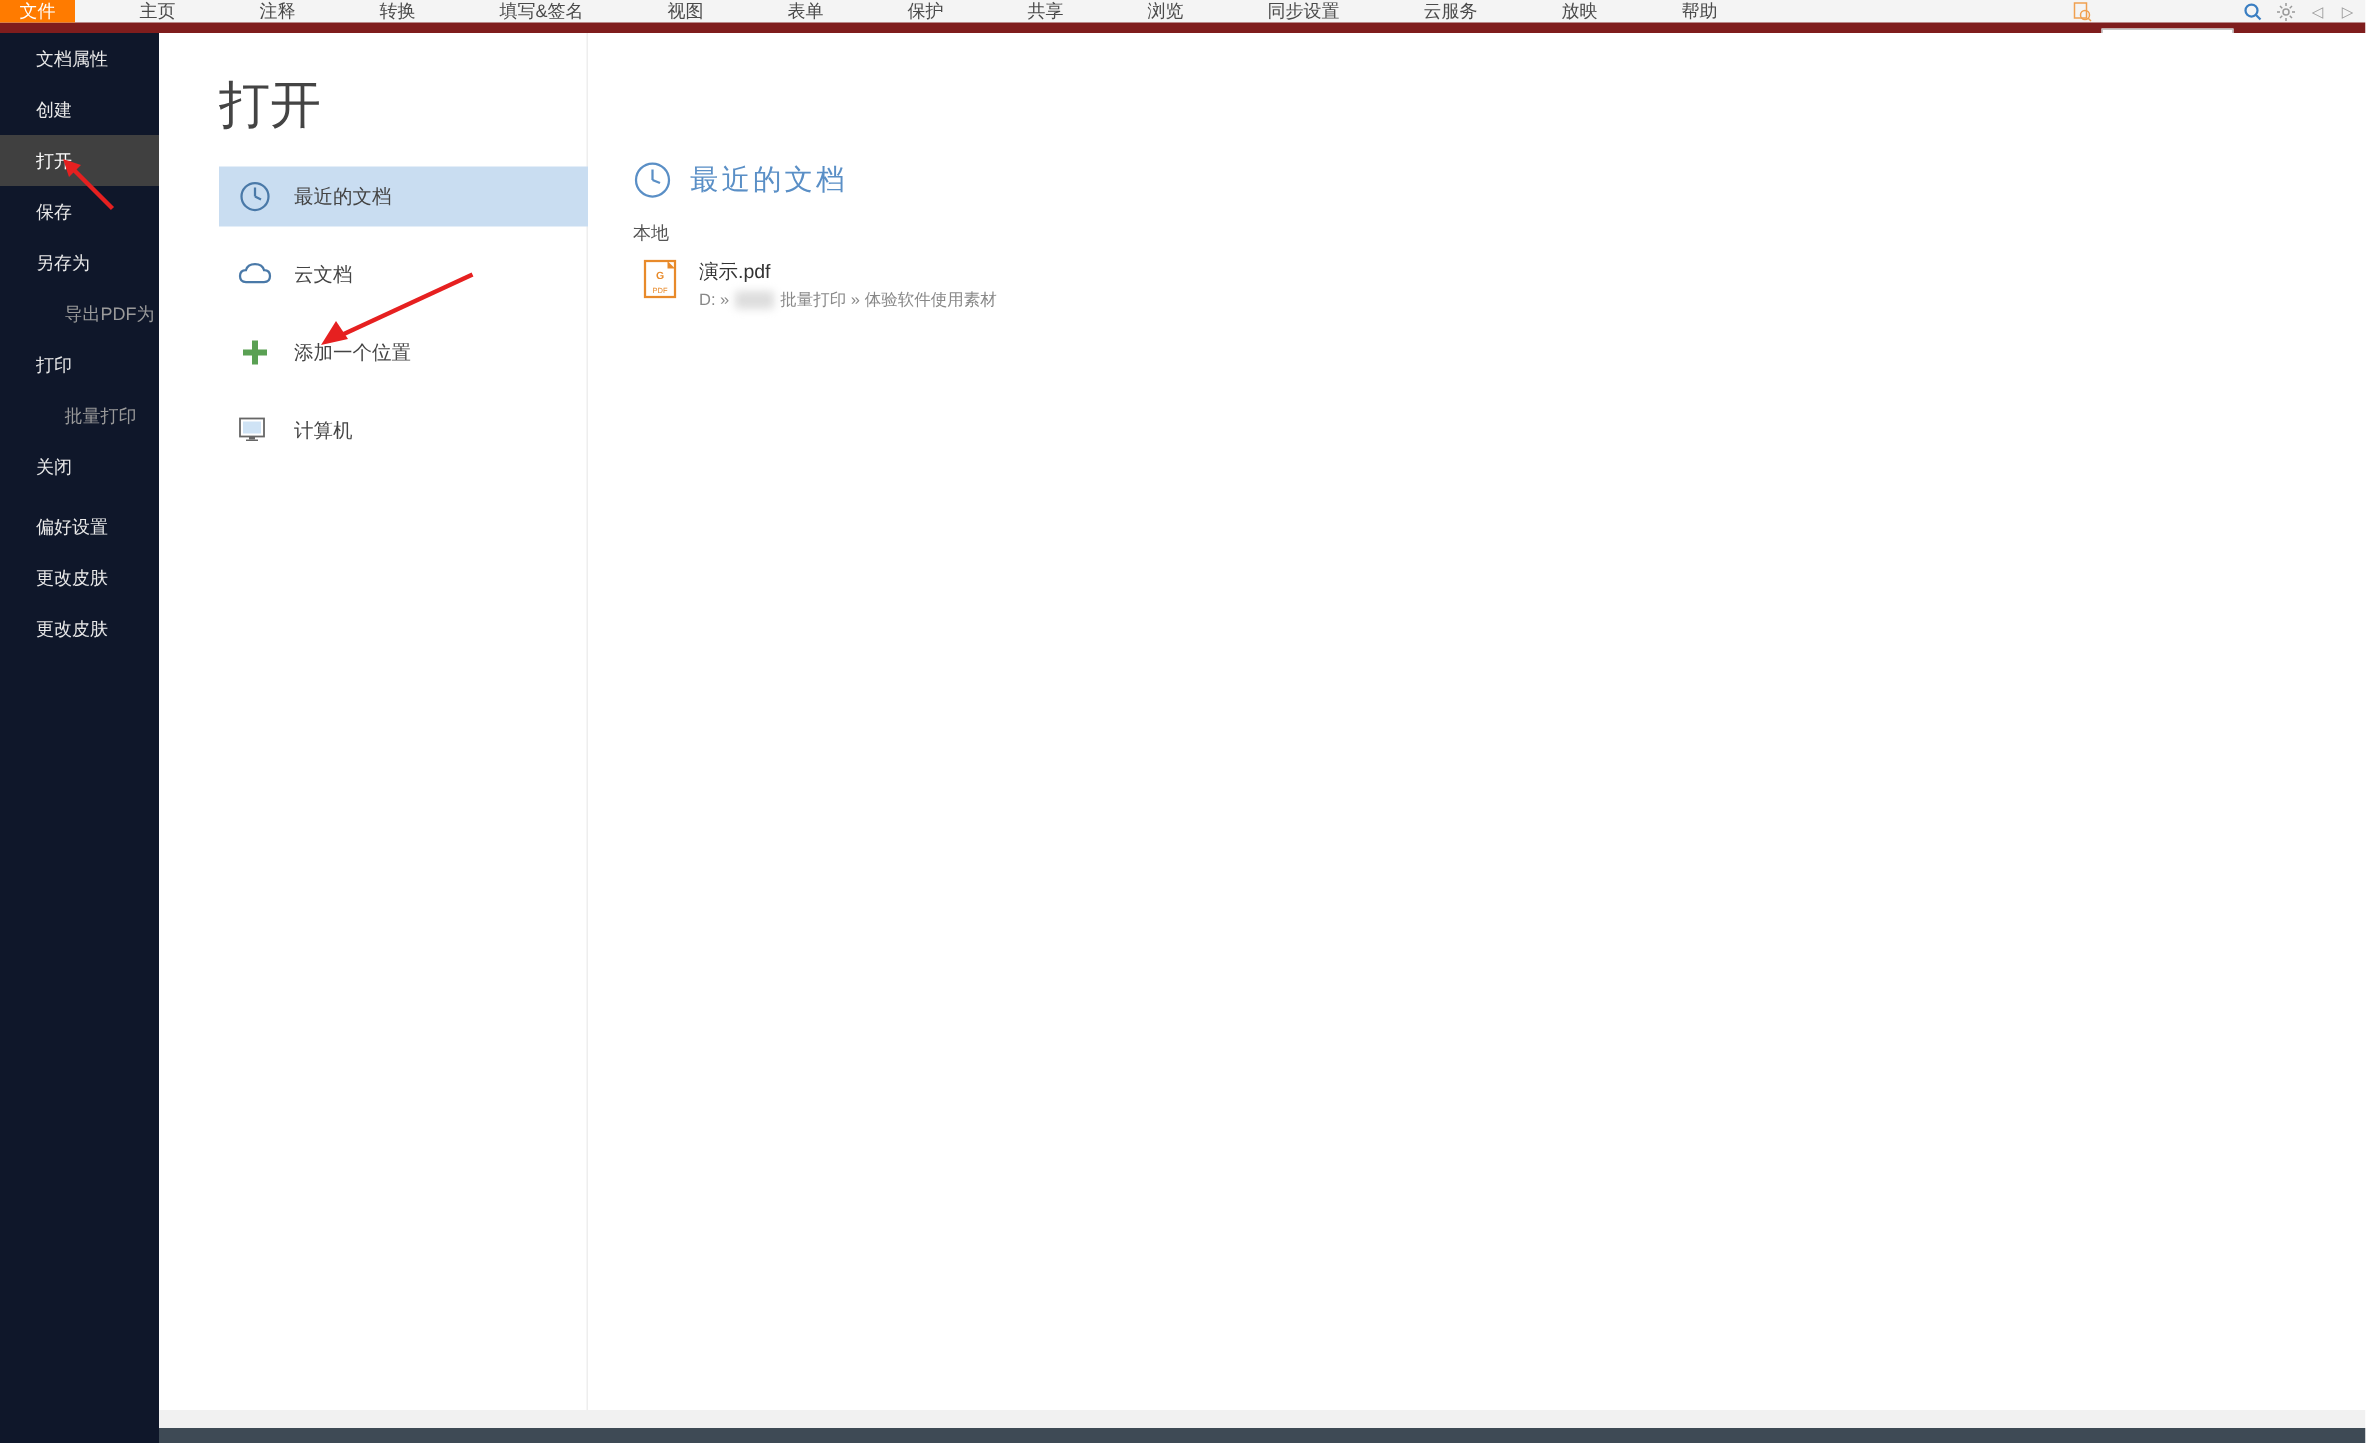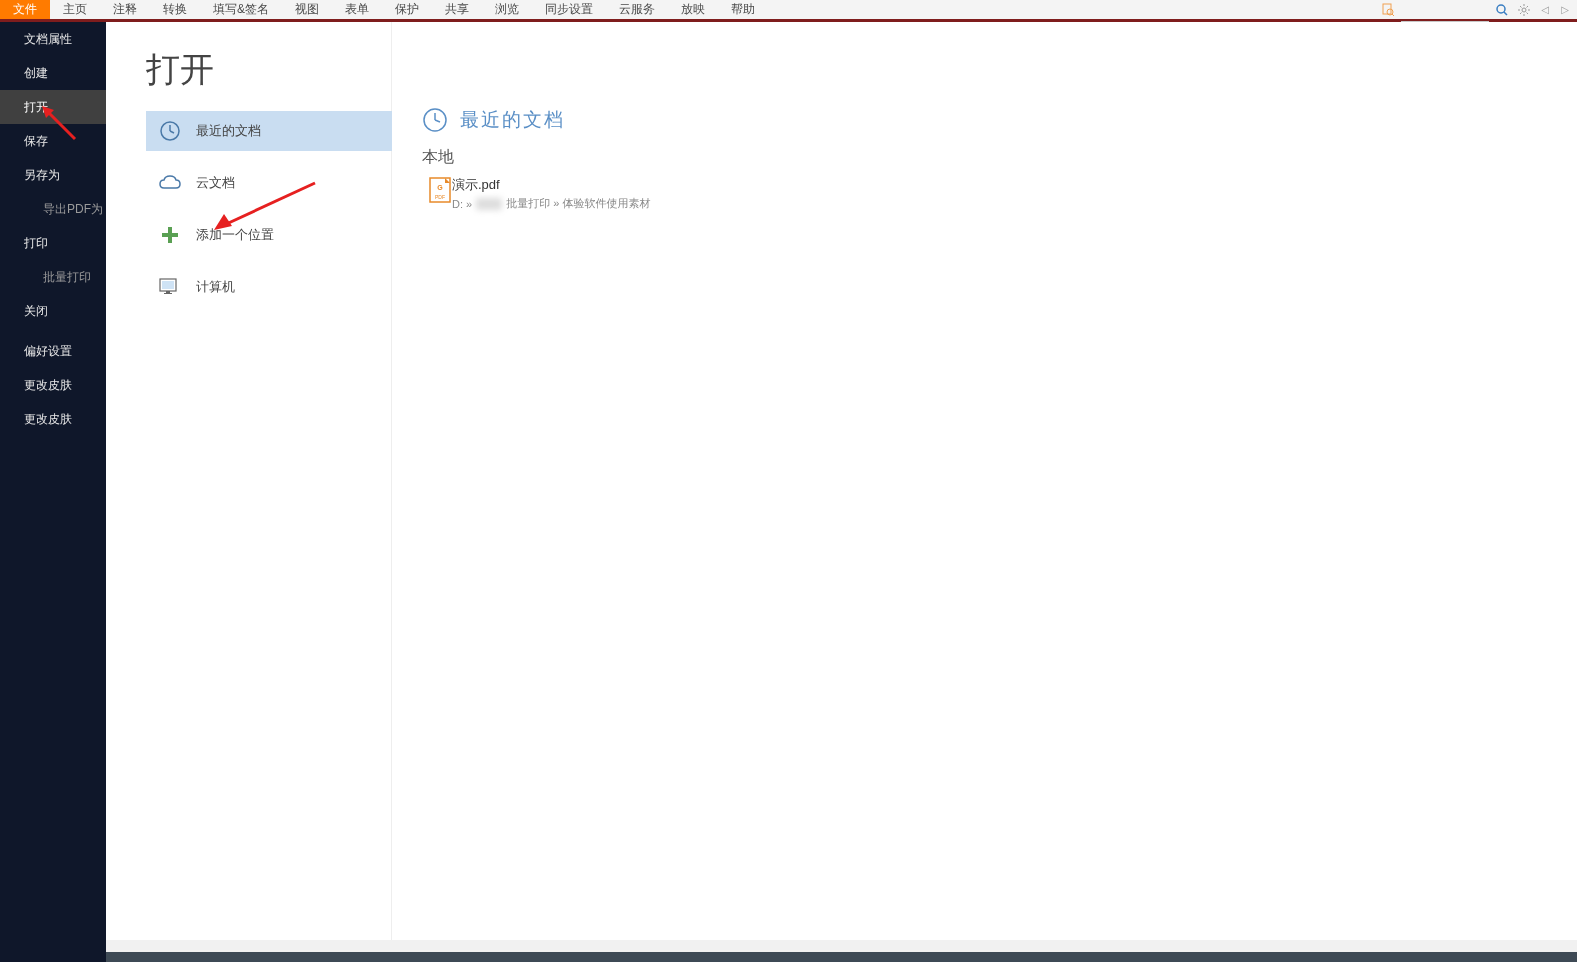--- a/index.html
+++ b/index.html
@@ -1,19 +1,19 @@
 <!DOCTYPE html>
 <html><head>
 <meta charset="utf-8">
 <style>
 * { margin: 0; padding: 0; box-sizing: border-box; font-family: "Microsoft YaHei", "SimSun", sans-serif; }
 body { width: 1577px; height: 962px; overflow: hidden; background: #fff; position: relative; }
 
 
-.menubar { height: 22px; background: #f4f4f4; border-bottom: 3px solid #7f1d1d; display: flex; align-items: stretch; font-size: 12px; color: #4a4a4a; }
+.menubar { height: 22px; background: #f4f4f4; border-bottom: 7px solid #7f1d1d; display: flex; align-items: stretch; font-size: 12px; color: #4a4a4a; gap: 30px; }
 .menubar .tab { padding: 0 13px; display: flex; align-items: center; cursor: pointer; white-space: nowrap; }
 .menubar .tab.active { background: #ff7b00; color: #fff; }
 .menubar .spacer { flex: 1; }
 .menubar .search-wrap { display: flex; align-items: center; gap: 4px; padding-right: 4px; }
 .menubar .search-input { width: 88px; height: 18px; border: 1px solid #c8c8c8; font-size: 12px; padding: 0 4px; color: #888; margin-top: 41px; }
 .menubar .icon-btn { width: 18px; height: 18px; display: flex; align-items: center; justify-content: center; cursor: pointer; color: #888; }
 .menubar .nav-arrow { width: 16px; height: 22px; display: flex; align-items: center; justify-content: center; cursor: pointer; color: #999; font-size: 10px; }
 
 
 .sidebar { position: absolute; top: 22px; left: 0; width: 129px; bottom: 0; background: #0f172a; }
@@ -26,22 +26,22 @@
 .midcol { position: absolute; top: 22px; left: 106px; width: 286px; bottom: 0; background: #fff; padding-top: 25px; border-right: 1px solid #eee; }
 .midcol .title { font-size: 34px; color: #444; font-weight: 300; padding-left: 40px; margin-bottom: 18px; }
 .midcol .option { margin-left: 40px; width: 246px; height: 40px; display: flex; align-items: center; gap: 14px; padding-left: 12px; font-size: 13px; color: #444; cursor: pointer; margin-bottom: 12px; }
 .midcol .option.selected { background: #c9ddf1; }
 .midcol .option .ic { width: 24px; height: 24px; display: flex; align-items: center; justify-content: center; }
 
 
 .content { position: absolute; top: 22px; left: 392px; right: 0; bottom: 0; background: #fff; padding: 85px 0 0 30px; }
 .content .heading { display: flex; align-items: center; gap: 12px; margin-bottom: 14px; }
 .content .heading-text { font-size: 19px; color: #5a8fc6; letter-spacing: 2px; }
-.content .section-label { font-size: 16px; color: #555; margin-bottom: 6px; }
-.content .file-row { display: flex; align-items: flex-start; cursor: pointer; padding: 2px 0; }
+.content .section-label { font-size: 12px; color: #555; margin-bottom: 6px; }
+.content .file-row { display: flex; align-items: flex-start; gap: 14px; cursor: pointer; padding: 2px 0; }
 .content .file-icon { width: 24px; height: 28px; margin-left: 6px; }
 .content .file-info .fname { font-size: 13px; color: #333; margin-bottom: 2px; }
 .content .file-info .fpath { font-size: 11px; color: #888; display: flex; align-items: center; gap: 4px; }
 .content .file-info .fpath .blur { filter: blur(3px); background: #ddd; color: transparent; border-radius: 2px; padding: 0 2px; }
 
 
 .bottom1 { position: absolute; left: 106px; right: 0; bottom: 10px; height: 12px; background: #f1f1f1; }
 .bottom2 { position: absolute; left: 106px; right: 0; bottom: 0; height: 10px; background: #3e4a55; }
 
 

